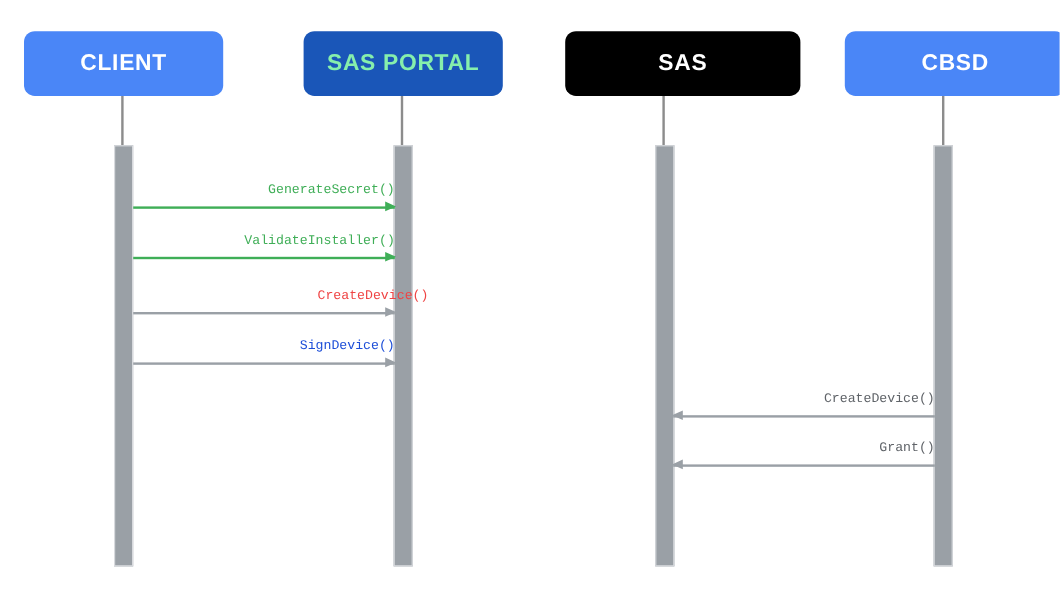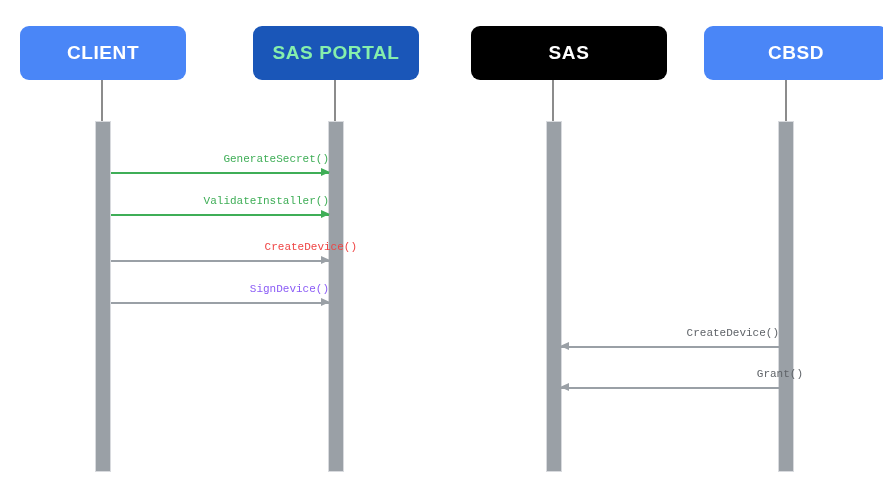--- a/index.html
+++ b/index.html
@@ -132,26 +132,26 @@
         <div class="message-label" style="color: rgb(63, 174, 87);">ValidateInstaller()</div>
       </div>
       <div class="message" style="left: 111px; top: 260px; width: 218px; color: rgb(154, 160, 166);">
         <div class="message-line" style="background: rgb(154, 160, 166);"></div>
         <div class="arrowhead right"></div>
         <div class="message-label" style="color: #ef4444; margin-left: 28px;">CreateDevice()</div>
       </div>
       <div class="message" style="left: 111px; top: 302px; width: 218px; color: rgb(154, 160, 166);">
         <div class="message-line" style="background: rgb(154, 160, 166);"></div>
         <div class="arrowhead right"></div>
-        <div class="message-label" style="color: #8b5cf6;">SignDevice()</div>
+        <div class="message-label" style="color: #1d4ed8;">SignDevice()</div>
       </div>
       <div class="message" style="left: 561px; top: 346px; width: 218px; color: rgb(154, 160, 166);">
         <div class="message-line" style="background: rgb(154, 160, 166);"></div>
         <div class="arrowhead left"></div>
         <div class="message-label" style="color: rgb(95, 99, 104);">CreateDevice()</div>
       </div>
       <div class="message" style="left: 561px; top: 387px; width: 218px; color: rgb(154, 160, 166);">
         <div class="message-line" style="background: rgb(154, 160, 166);"></div>
         <div class="arrowhead left"></div>
-        <div class="message-label" style="color: rgb(95, 99, 104); padding-left: 24px;">Grant()</div>
+        <div class="message-label" style="color: rgb(95, 99, 104);">Grant()</div>
       </div>
     </div>
 </div>
 
 </body></html>

